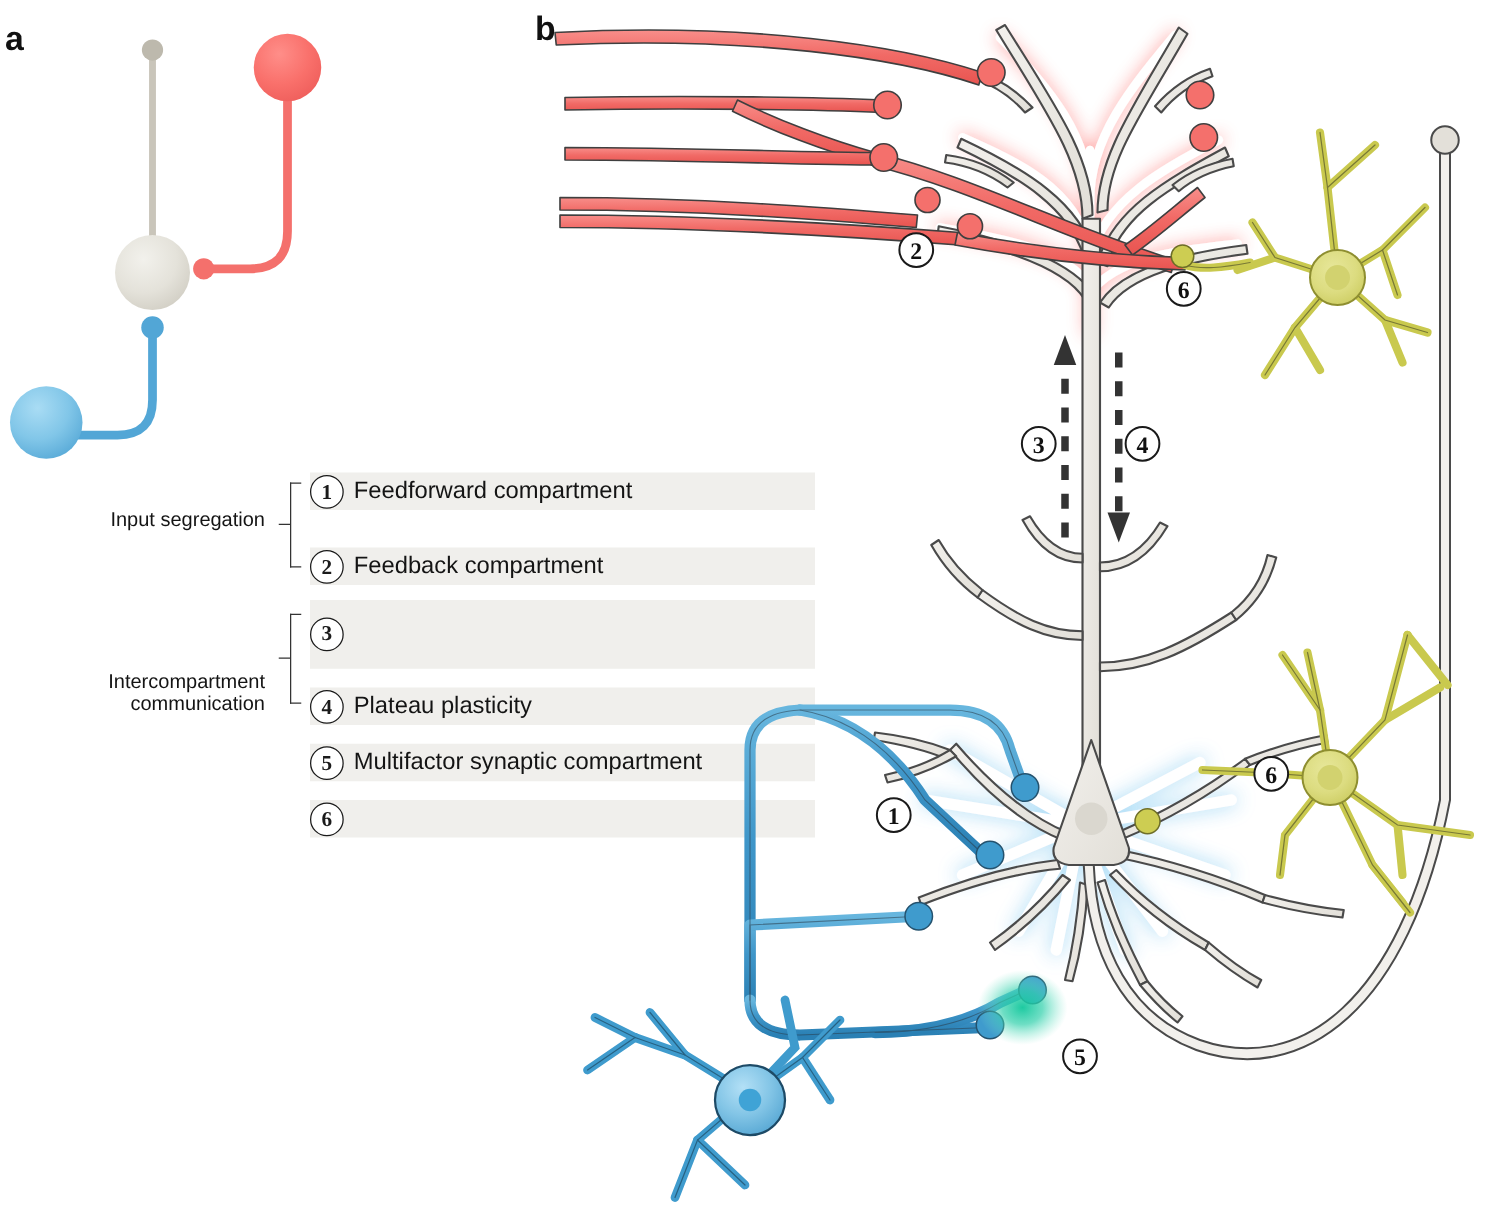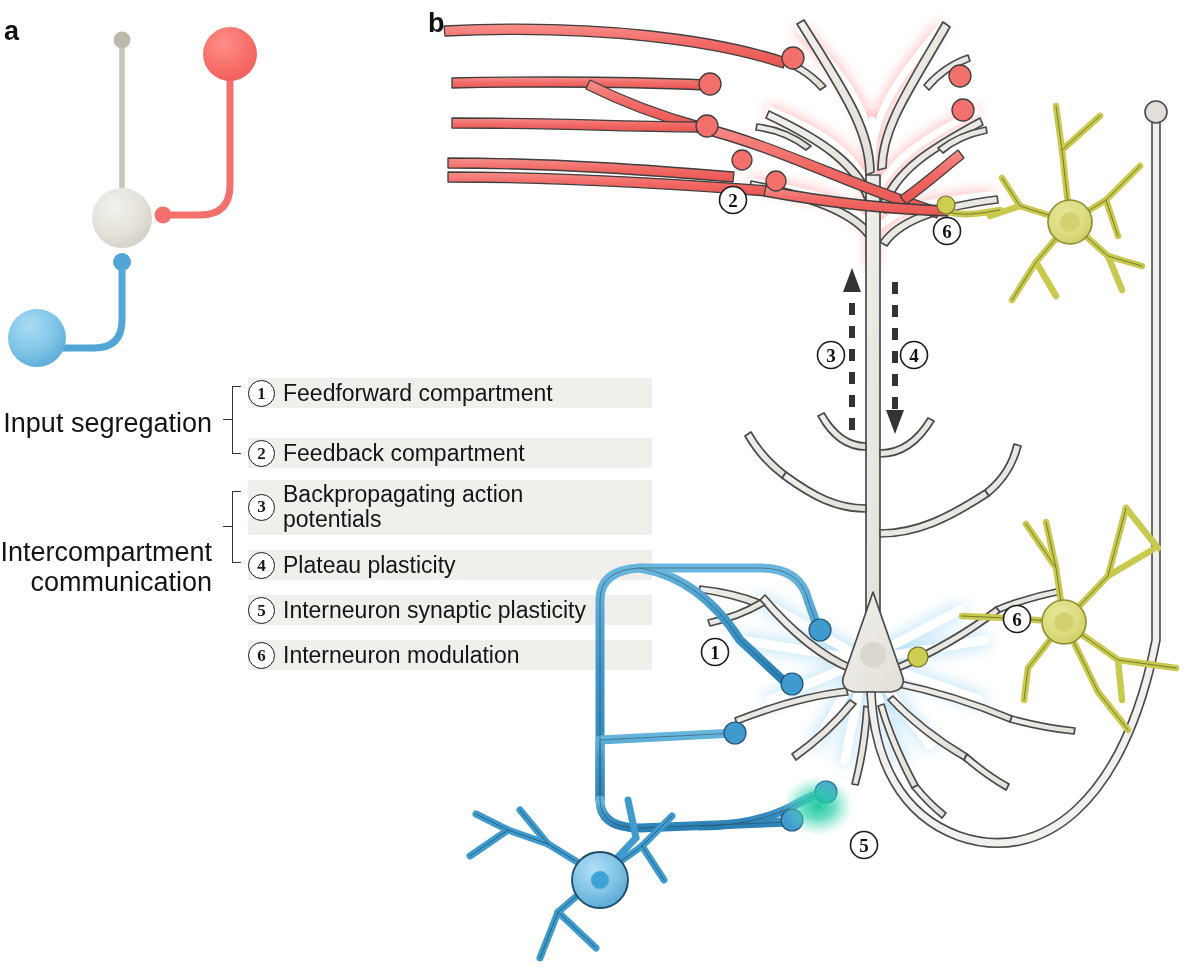--- a/index.html
+++ b/index.html
@@ -16,22 +16,22 @@
   #panel-b-svg{position:absolute;left:0;top:0;}
 
   
   #legend{position:absolute;left:0;top:372px;width:672px;height:300px;}
   .leg-row{position:absolute;display:flex;align-items:center;}
   .leg-band{position:absolute;background:#f0efec;}
   .num{width:25px;height:25px;border:1.6px solid #1a1a1a;border-radius:50%;
        display:flex;align-items:center;justify-content:center;
        font-size:17px;font-weight:bold;background:#fff;flex:none;
        font-family:"Liberation Serif", serif;letter-spacing:0;}
-  .leg-text{font-size:23px;margin-left:8px;white-space:pre-line;line-height:1.08;color:#141414;}
-  .grp-label{position:absolute;font-size:27px;text-align:right;line-height:1.12;color:#141414;}
+  .leg-text{font-size:19px;margin-left:8px;white-space:pre-line;line-height:1.08;color:#141414;}
+  .grp-label{position:absolute;font-size:16px;text-align:right;line-height:1.12;color:#141414;}
   .bracket{position:absolute;border-left:1.4px solid #333;}
   .bracket i{position:absolute;display:block;border-top:1.4px solid #333;width:9px;left:-1.4px;}
   .bracket u{position:absolute;display:block;border-top:1.4px solid #333;width:9px;left:-10px;text-decoration:none;}
 </style>
 </head>
 <body>
 
 <div class="figure">
 
   <div class="panel-label" id="panel-a-label">a</div>
@@ -104,37 +104,34 @@
       <div class="leg-text">Feedforward compartment</div>
     </div>
 
     <div class="leg-row" style="left:248px;top:68px;">
       <div class="num">2</div>
       <div class="leg-text">Feedback compartment</div>
     </div>
 
     <div class="leg-row" style="left:248px;top:110px;height:50px;">
       <div class="num">3</div>
-      <div class="leg-text">Backpropagating action
-potentials</div>
     </div>
 
     <div class="leg-row" style="left:248px;top:180px;">
       <div class="num">4</div>
       <div class="leg-text">Plateau plasticity</div>
     </div>
 
     <div class="leg-row" style="left:248px;top:225px;">
       <div class="num">5</div>
-      <div class="leg-text">Interneuron synaptic plasticity</div>
+      <div class="leg-text">Multifactor synaptic compartment</div>
     </div>
 
     <div class="leg-row" style="left:248px;top:270px;">
       <div class="num">6</div>
-      <div class="leg-text">Interneuron modulation</div>
     </div>
   </div>
 
   <div class="panel-label" id="panel-b-label">b</div>
 
   <svg id="panel-b-svg" width="1200" height="973" viewBox="0 0 1200 973">
     <defs>
       <filter id="redGlow" x="-60%" y="-60%" width="220%" height="220%">
         <feGaussianBlur stdDeviation="7" result="b"></feGaussianBlur>
         <feFlood flood-color="#ff7b78" flood-opacity="0.85"></feFlood>

